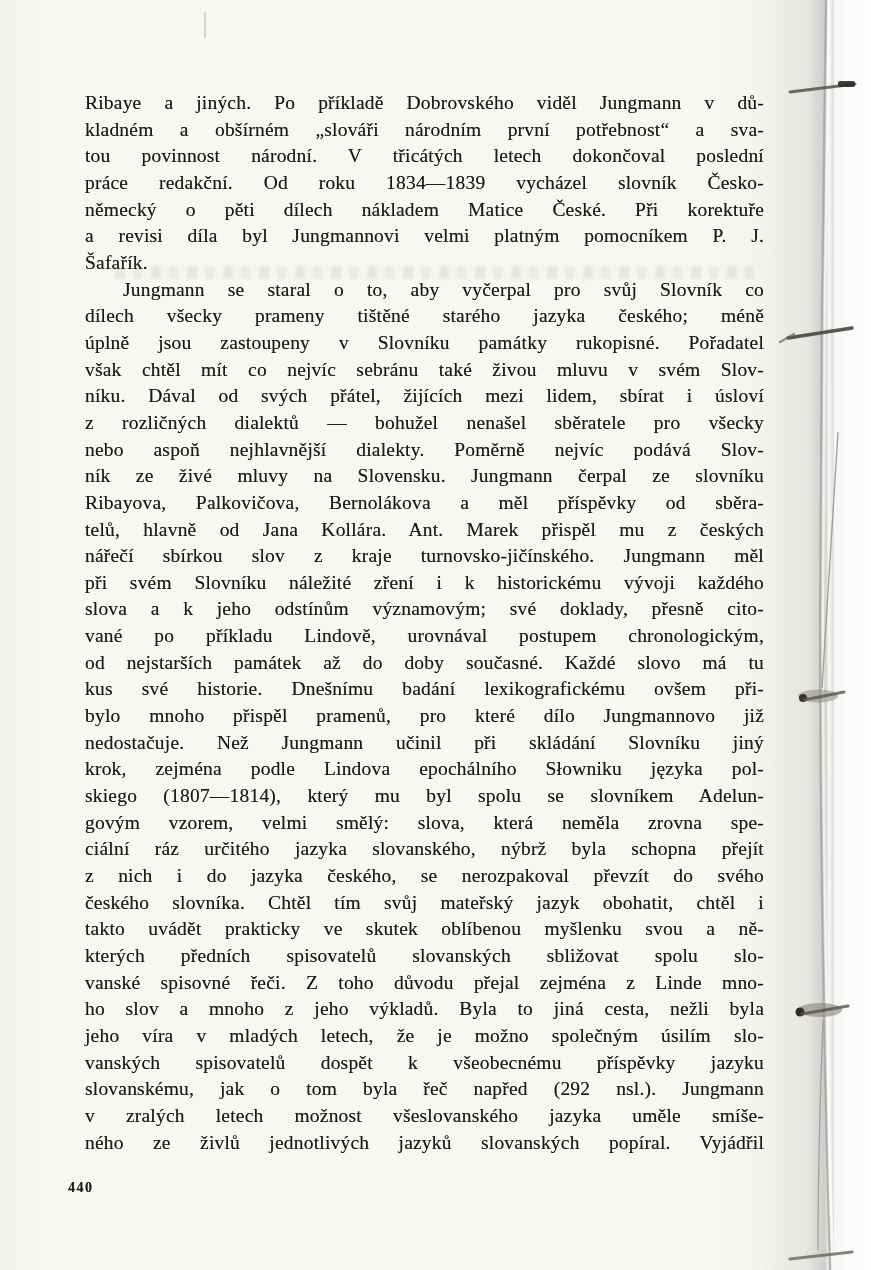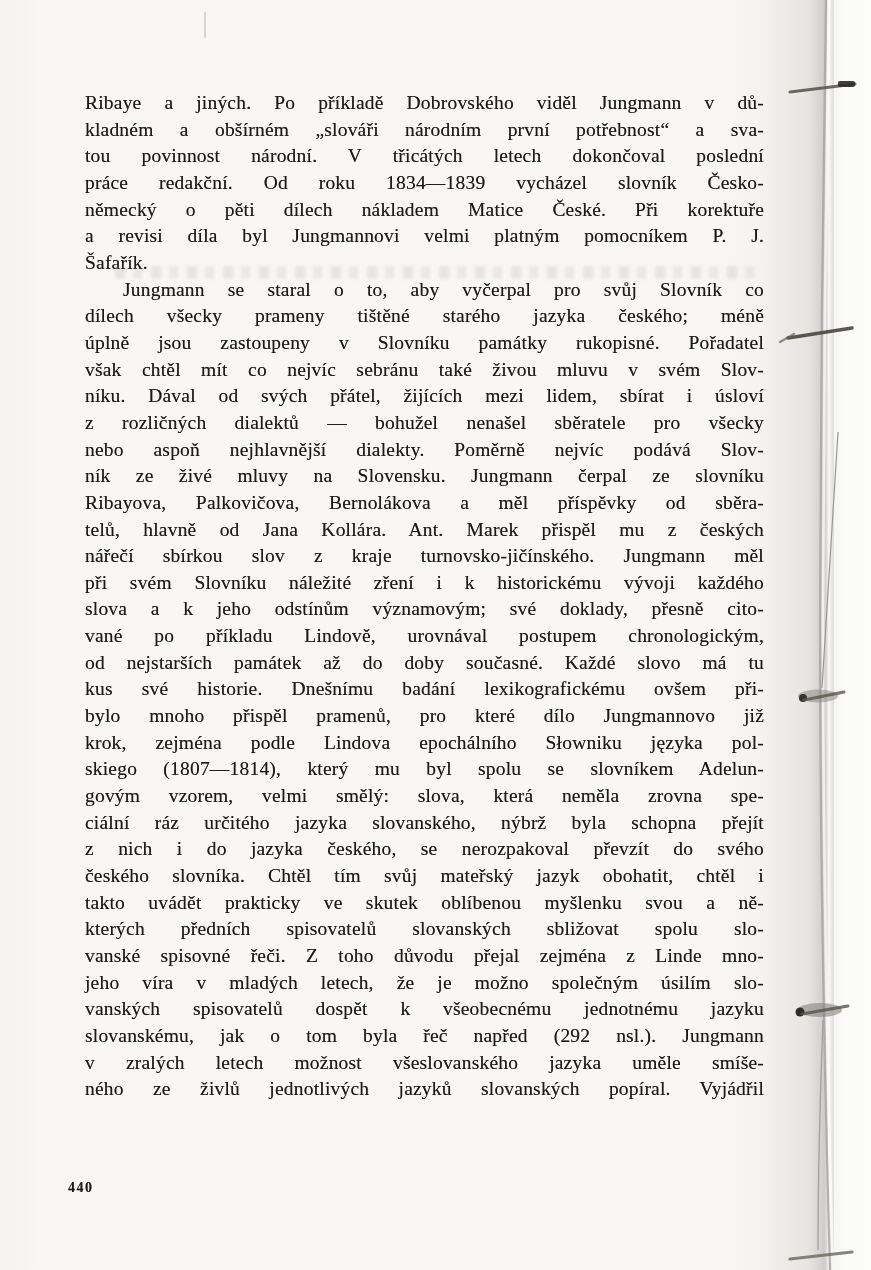--- a/index.html
+++ b/index.html
@@ -66,31 +66,33 @@
       <div class="line">ník ze živé mluvy na Slovensku. Jungmann čerpal ze slovníku</div>
       <div class="line">Ribayova, Palkovičova, Bernolákova a měl příspěvky od sběra-</div>
       <div class="line">telů, hlavně od Jana Kollára. Ant. Marek přispěl mu z českých</div>
       <div class="line">nářečí sbírkou slov z kraje turnovsko-jičínského. Jungmann měl</div>
       <div class="line">při svém Slovníku náležité zření i k historickému vývoji každého</div>
       <div class="line">slova a k jeho odstínům významovým; své doklady, přesně cito-</div>
       <div class="line">vané po příkladu Lindově, urovnával postupem chronologickým,</div>
       <div class="line">od nejstarších památek až do doby současné. Každé slovo má tu</div>
       <div class="line">kus své historie. Dnešnímu badání lexikografickému ovšem při-</div>
       <div class="line">bylo mnoho přispěl pramenů, pro které dílo Jungmannovo již</div>
+      <div class="line">nedostačuje. Než Jungmann učinil při skládání Slovníku jiný</div>
       <div class="line">krok, zejména podle Lindova epochálního Słowniku języka pol-</div>
       <div class="line">skiego (1807—1814), který mu byl spolu se slovníkem Adelun-</div>
       <div class="line">govým vzorem, velmi smělý: slova, která neměla zrovna spe-</div>
       <div class="line">ciální ráz určitého jazyka slovanského, nýbrž byla schopna přejít</div>
       <div class="line">z nich i do jazyka českého, se nerozpakoval převzít do svého</div>
       <div class="line">českého slovníka. Chtěl tím svůj mateřský jazyk obohatit, chtěl i</div>
       <div class="line">takto uvádět prakticky ve skutek oblíbenou myšlenku svou a ně-</div>
       <div class="line">kterých předních spisovatelů slovanských sbližovat spolu slo-</div>
       <div class="line">vanské spisovné řeči. Z toho důvodu přejal zejména z Linde mno-</div>
+      <div class="line">ho slov a mnoho z jeho výkladů. Byla to jiná cesta, nežli byla</div>
       <div class="line">jeho víra v mladých letech, že je možno společným úsilím slo-</div>
-      <div class="line">vanských spisovatelů dospět k všeobecnému jednotnému jazyku</div>
+      <div class="line">vanských spisovatelů dospět k všeobecnému příspěvky jazyku</div>
       <div class="line">slovanskému, jak o tom byla řeč napřed (292 nsl.). Jungmann</div>
       <div class="line">v zralých letech možnost všeslovanského jazyka uměle smíše-</div>
       <div class="line">ného ze živlů jednotlivých jazyků slovanských popíral. Vyjádřil</div>
     </div>
 
   <div class="show-through"></div>
 
   <div class="page-number">440</div>
 
   <div class="binding">

